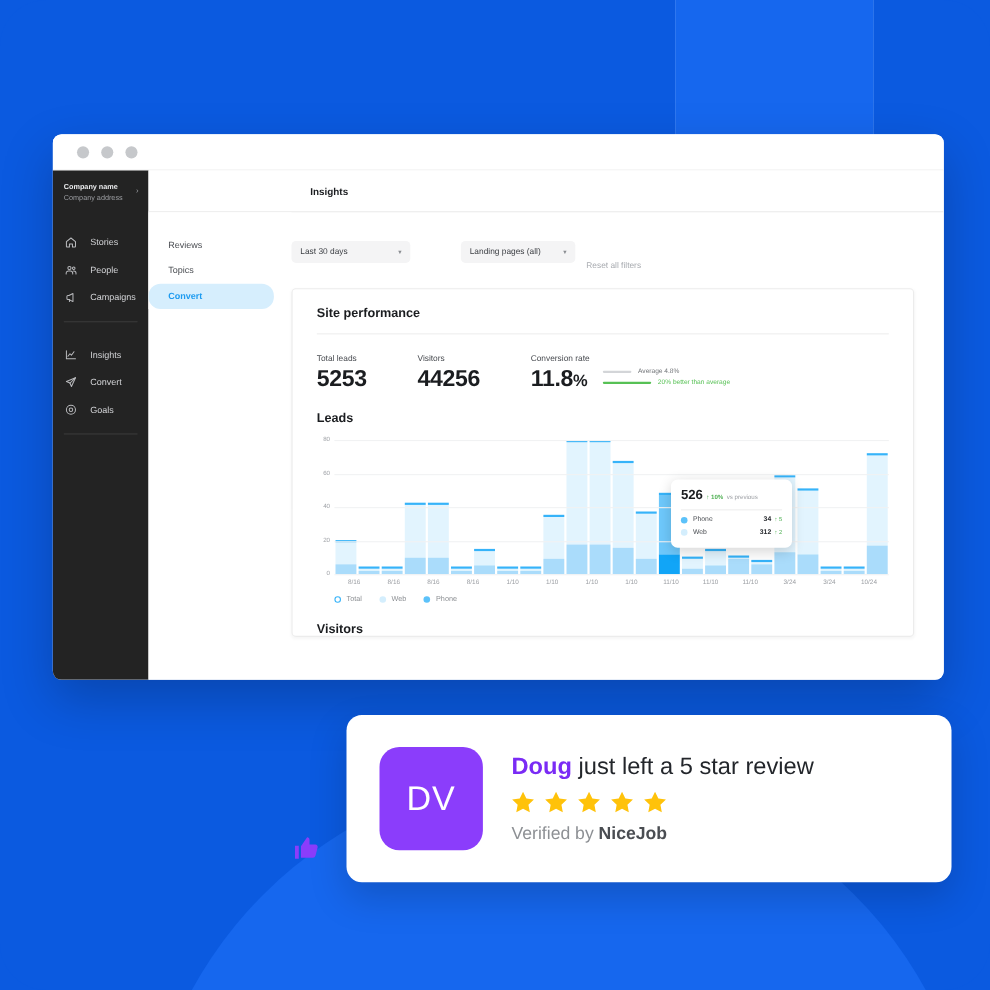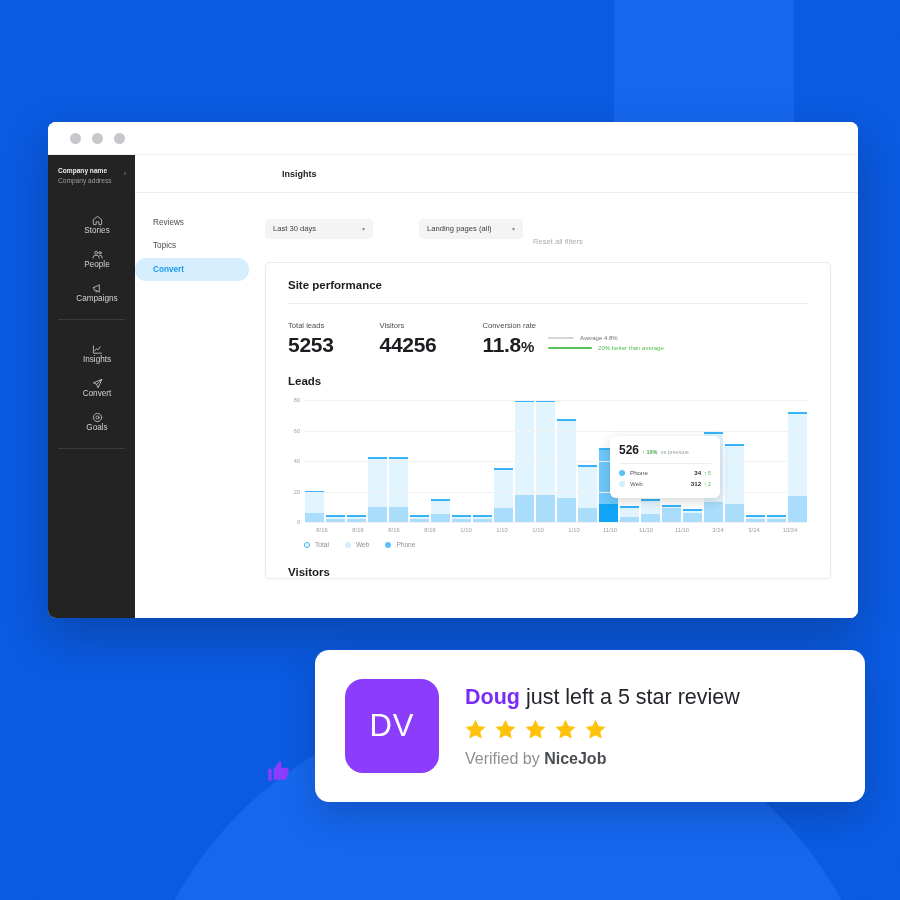--- a/index.html
+++ b/index.html
@@ -103,25 +103,24 @@
   .company-text { flex: 1; }
   .company-name { font-size: 6.6px; font-weight: bold; color: #e9eaec; line-height: 1.5; }
   .company-address { font-size: 6.6px; color: #9b9da1; line-height: 1.5; }
   .company-chev { font-size: 7px; color: #9b9da1; padding-top: 4px; }
 
   .nav-group { padding-top: 8px; }
   .nav-sep { height: 1px; background: #3a3a3a; margin: 9px 10px; }
   .nav-item {
     display: flex;
     align-items: center;
-    gap: 0;
+    gap: 12px;
     padding: 7px 0 7px 11px;
     font-size: 8.2px;
     color: #d2d3d6;
-    flex-direction: column;
   }
   .nav-item .nic { width: 11px; height: 11px; flex: 0 0 11px; color: #b9babd; display: block; }
 
   
   .subnav {
     width: 130px;
     flex: 0 0 130px;
     background: #fff;
     padding-top: 57px;
     border-right: 0;

